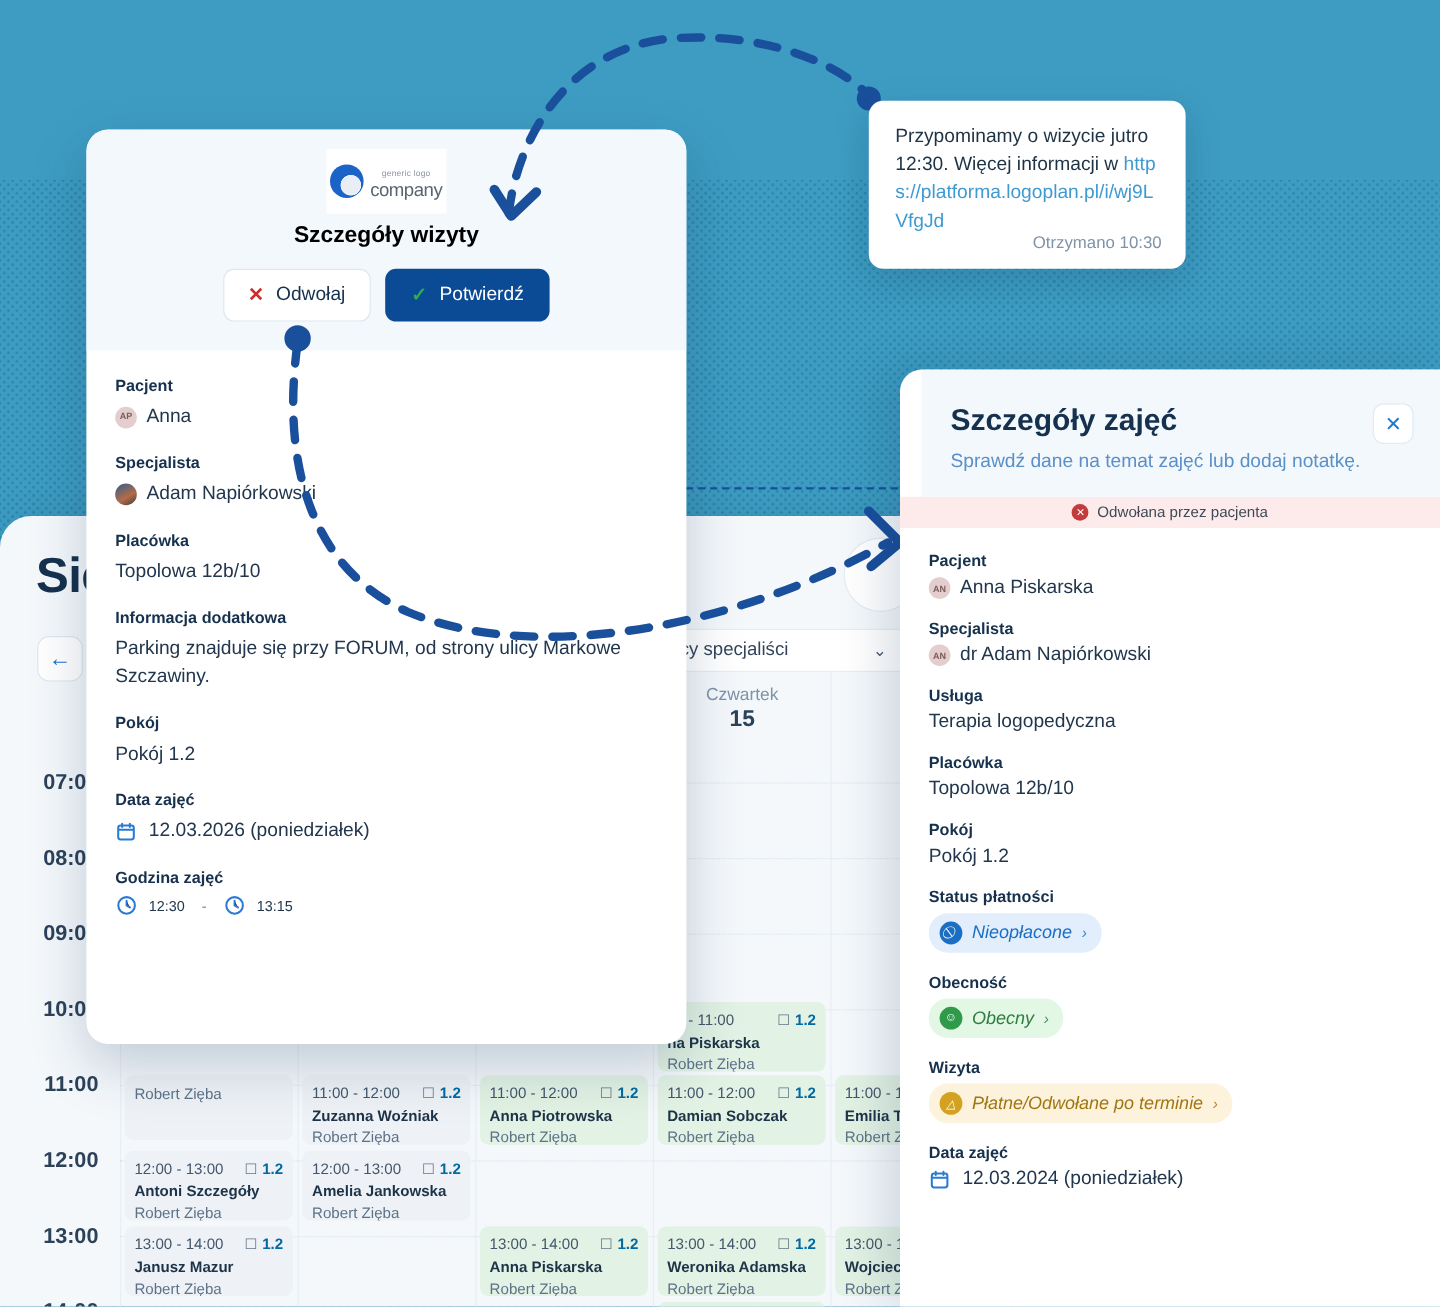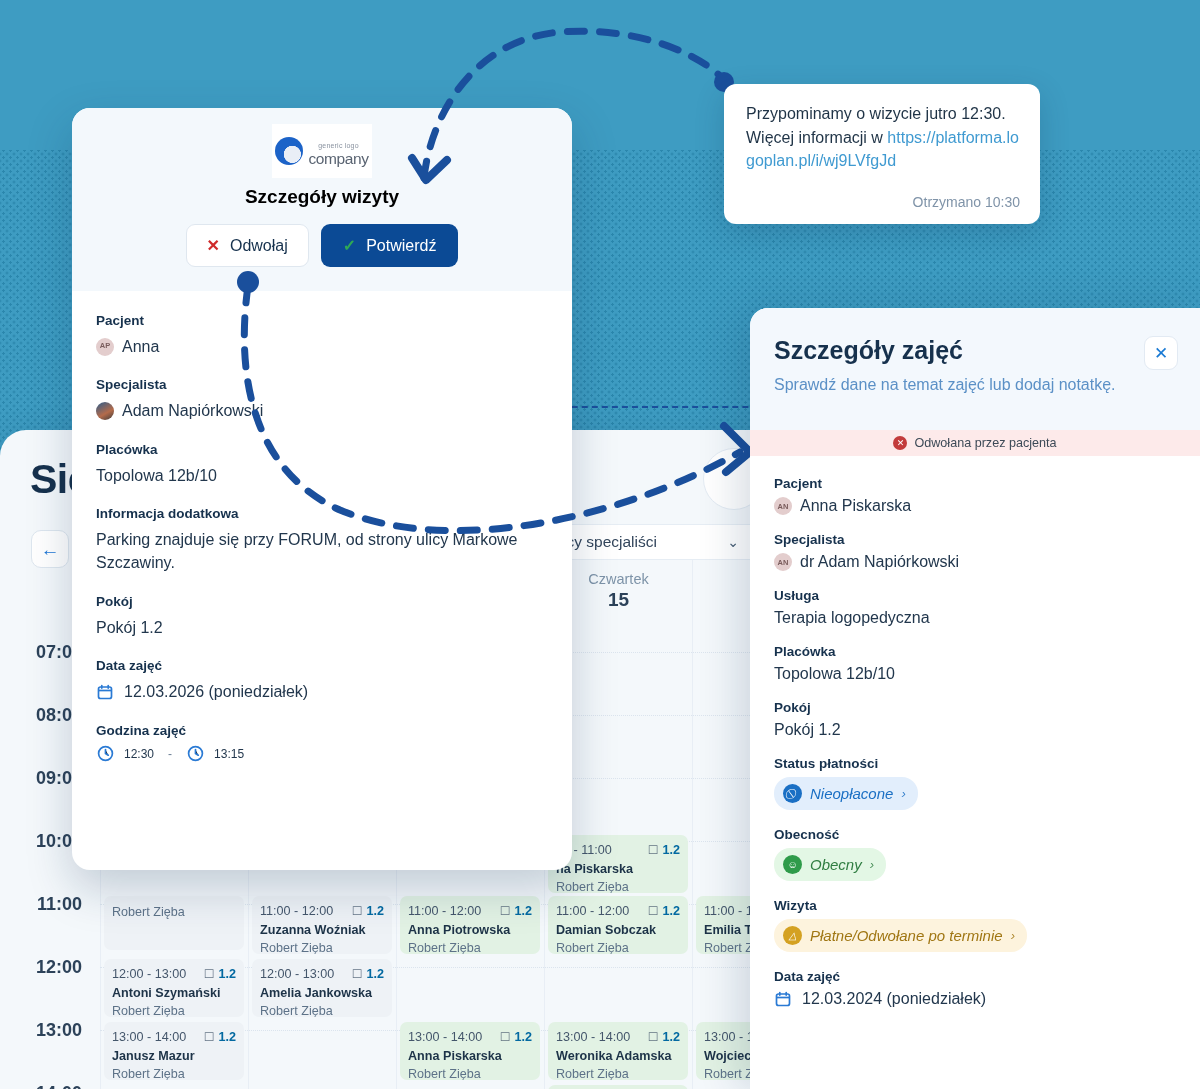--- a/index.html
+++ b/index.html
@@ -158,37 +158,37 @@
   .av.photo { background:linear-gradient(150deg,#2b5d8d,#b46b4a 60%,#3b3b3b); }
   .icon-sq {
     width:18px; height:18px; flex:0 0 auto; color:#2a7ad4;
     display:flex; align-items:center; justify-content:center;
   }
   .time-row { display:flex; align-items:center; gap:10px; font-size:12px; color:#22374d; }
   .time-row .dash { color:#6b7f94; margin:0 4px; }
 
   
   #sms-bubble {
-    position:absolute; left:724px; top:84px; width:316px; height:140px;
+    position:absolute; left:724px; top:84px; width:264px; height:140px;
     background:#ffffff; border-radius:12px;
     box-shadow:0 10px 30px rgba(10,45,80,0.20);
     padding:18px 20px 12px 22px; z-index:25;
   }
   #sms-text { font-size:16px; line-height:1.48; color:#1f3346; }
   #sms-link { color:#3f9ad1; word-break:break-all; }
   #sms-meta { position:absolute; right:20px; bottom:14px; font-size:14px; color:#7f93a8; }
 
   
   #lesson-panel {
     position:absolute; left:750px; top:308px; width:450px; height:781px;
     background:#ffffff; border-radius:18px 0 0 0;
     box-shadow:-12px 0 40px rgba(10,45,80,0.16);
     overflow:hidden; z-index:24;
   }
-  #lp-head { background:#f3f8fd; padding:28px 26px 36px 24px; position:relative; }
+  #lp-head { background:#f3f8fd; padding:28px 26px 20px 24px; position:relative;margin-left:18px; }
   #lp-title { font-size:25px; font-weight:700; color:#16314d; }
   #lp-sub { font-size:16px; color:#5b90c6; margin-top:11px; }
   #lp-close {
     position:absolute; right:22px; top:28px; width:34px; height:34px;
     background:#ffffff; border:1px solid #e2eaf3; border-radius:9px;
     display:flex; align-items:center; justify-content:center;
     color:#1a7ad4; font-size:17px;
   }
   #lp-banner {
     background:#fdeaea; height:26px; display:flex; align-items:center;
@@ -273,21 +273,21 @@
           </div>
           <div class="nm"></div>
           <div class="sp">Robert Zięba</div>
         </div>
         <div class="event grey" style="left: 104px; width: 140px; top: 399px; height: 58px;">
           <div class="row1">
             <span class="t">12:00 - 13:00</span>
             <span class="door">☐</span>
             <span class="rm">1.2</span>
           </div>
-          <div class="nm">Antoni Szymański</div>
+          <div class="nm">Antoni Szczegóły</div>
           <div class="sp">Robert Zięba</div>
         </div>
         <div class="event grey" style="left: 104px; width: 140px; top: 462px; height: 58px;">
           <div class="row1">
             <span class="t">13:00 - 14:00</span>
             <span class="door">☐</span>
             <span class="rm">1.2</span>
           </div>
           <div class="nm">Janusz Mazur</div>
           <div class="sp">Robert Zięba</div>

